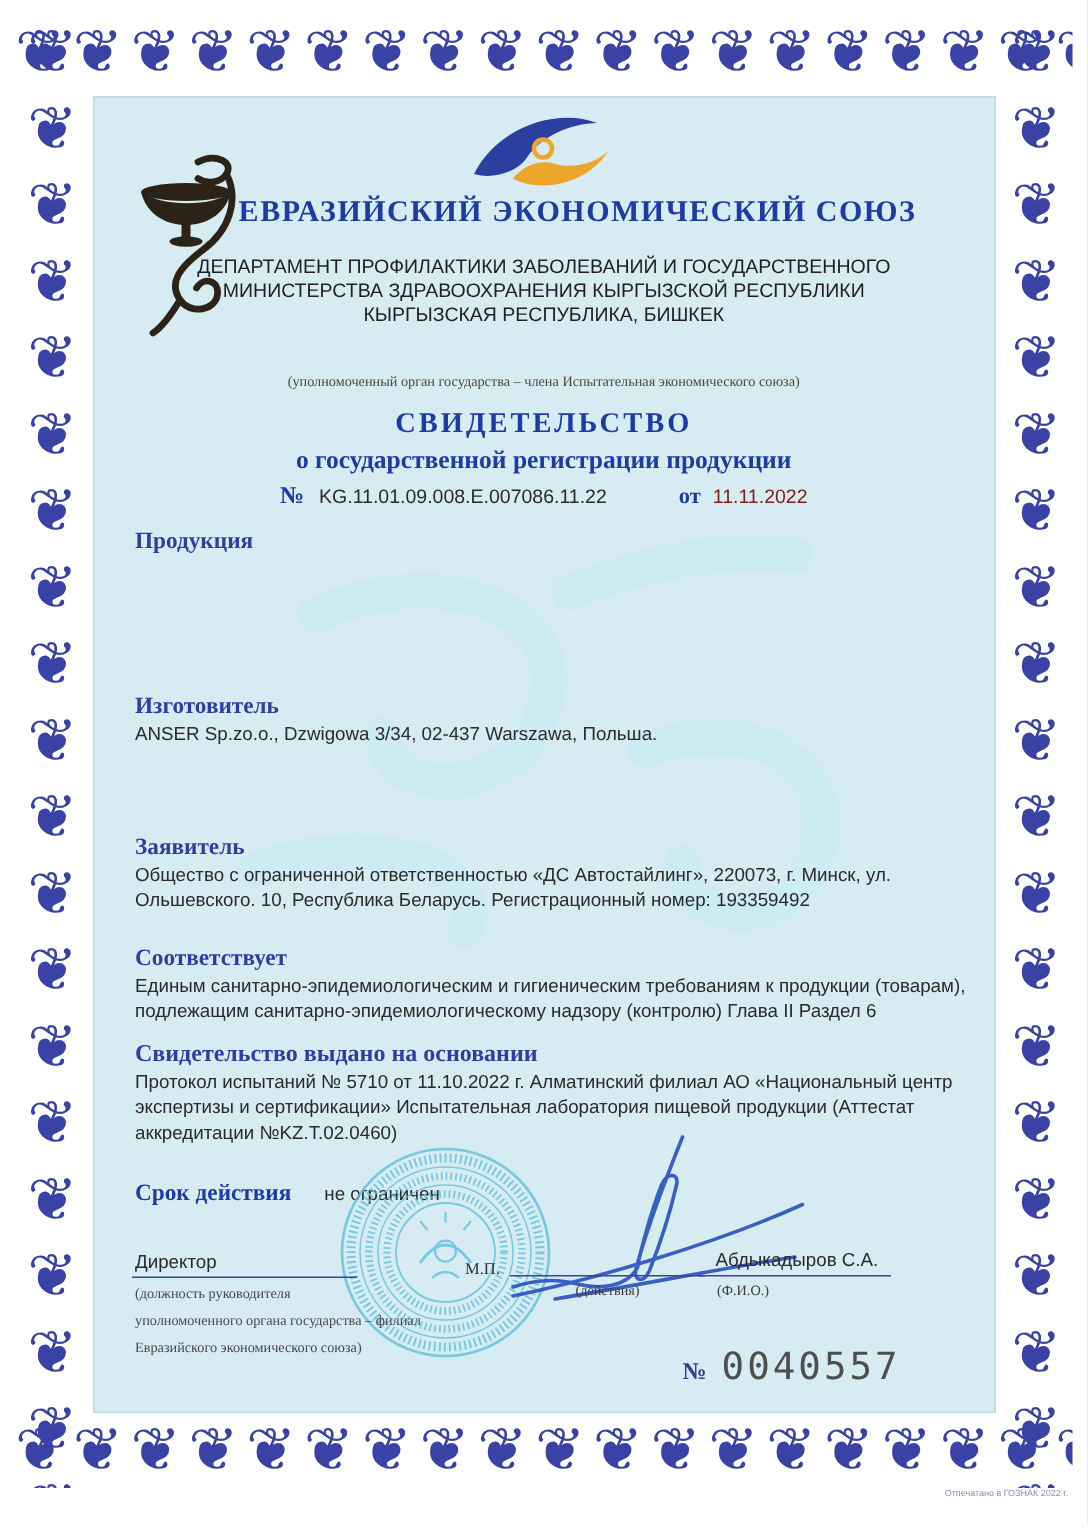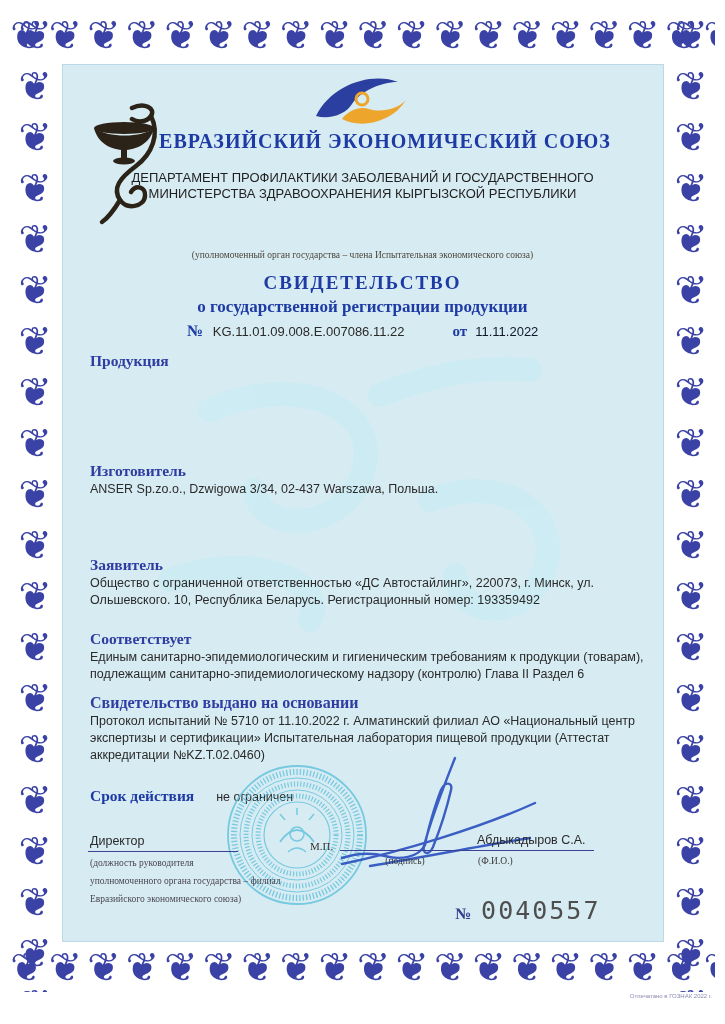--- a/index.html
+++ b/index.html
@@ -62,32 +62,33 @@
       <path d="M63,14 C72,32 64,52 48,64 C32,76 24,86 32,98 C39,108 56,105 57,94 C58,85 48,82 43,90"></path>
       <path d="M32,98 C26,108 20,116 14,120"></path>
     </g>
   </svg>
 
   <div class="abs serifb blue ctr" style="left:150px;top:130px;width:470px;font-size:20px;letter-spacing:1px;">ЕВРАЗИЙСКИЙ ЭКОНОМИЧЕСКИЙ СОЮЗ</div>
 
   <div class="abs ctr" style="left:90px;top:170px;width:545px;font-size:13px;line-height:1.22;color:#1f1f1f;">
     <div>ДЕПАРТАМЕНТ ПРОФИЛАКТИКИ ЗАБОЛЕВАНИЙ И ГОСУДАРСТВЕННОГО</div>
     <div>МИНИСТЕРСТВА ЗДРАВООХРАНЕНИЯ КЫРГЫЗСКОЙ РЕСПУБЛИКИ</div>
+    <div>КЫРГЫЗСКАЯ РЕСПУБЛИКА, БИШКЕК</div>
   </div>
 
   <div class="abs ctr small-note" style="left:90px;top:250px;width:545px;color:#4c463c;">(уполномоченный орган государства – члена Испытательная экономического союза)</div>
 
   <div class="abs serifb blue ctr" style="left:90px;top:297px;width:545px;font-size:17px;">о государственной регистрации продукции</div>
   <div class="abs serifb blue ctr" style="left:90px;top:272px;width:545px;font-size:19px;letter-spacing:2px;">СВИДЕТЕЛЬСТВО</div>
 
   <div class="abs" style="left:90px;top:322px;width:545px;display:flex;justify-content:center;align-items:baseline;">
     <span class="serifb blue" style="font-size:16px;">№</span>
     <span style="font-size:13px;color:#2a2a2a;margin-left:10px;">KG.11.01.09.008.E.007086.11.22</span>
     <span class="serifb blue" style="font-size:15px;margin-left:48px;">от</span>
-    <span style="font-size:13px;color:#0f172a;margin-left:8px;">11.11.2022</span>
+    <span style="font-size:13px;color:#7f1d1d;margin-left:8px;">11.11.2022</span>
   </div>
 
   <div class="abs serifb headblue" style="left:90px;top:352px;font-size:15.5px;">Продукция</div>
 
   <div class="abs serifb headblue" style="left:90px;top:462px;font-size:15.5px;">Изготовитель</div>
   <div class="abs body-txt" style="left:90px;top:481px;width:556px;">ANSER Sp.zo.o., Dzwigowa 3/34, 02-437 Warszawa, Польша.</div>
 
   <div class="abs serifb headblue" style="left:90px;top:556px;font-size:15.5px;">Заявитель</div>
   <div class="abs body-txt" style="left:90px;top:575px;width:556px;">Общество с ограниченной ответственностью «ДС Автостайлинг», 220073, г. Минск, ул. Ольшевского. 10, Республика Беларусь. Регистрационный номер: 193359492</div>
 
@@ -129,21 +130,21 @@
 
   <div class="abs body-txt" style="left:90px;top:833px;">Директор</div>
   <div class="abs sig-line" style="left:88px;top:851px;width:150px;"></div>
   <div class="abs small-note" style="left:90px;top:858px;">(должность руководителя</div>
   <div class="abs small-note" style="left:90px;top:876px;">уполномоченного органа государства – филиал</div>
   <div class="abs small-note" style="left:90px;top:894px;">Евразийского экономического союза)</div>
 
   <div class="abs" style="left:310px;top:840px;font-family:'Liberation Serif',serif;font-size:11px;color:#333;">М.П.</div>
 
   <div class="abs sig-line" style="left:340px;top:850px;width:130px;"></div>
-  <div class="abs small-note ctr" style="left:345px;top:856px;width:120px;color:#3a3a3a;">(подпись)</div>
+  <div class="abs small-note ctr" style="left:345px;top:856px;width:120px;color:#3a3a3a;">(действия)</div>
 
   <div class="abs body-txt" style="left:477px;top:832px;">Абдыкадыров С.А.</div>
   <div class="abs sig-line" style="left:466px;top:850px;width:128px;"></div>
   <div class="abs small-note" style="left:478px;top:856px;color:#3a3a3a;">(Ф.И.О.)</div>
 
   <div class="abs" style="left:455px;top:896px;display:flex;align-items:baseline;">
     <span style="font-family:'Liberation Serif',serif;font-weight:bold;font-size:16px;color:#353f8f;">№</span>
     <span style="font-family:'DejaVu Sans Mono',monospace;font-size:25px;letter-spacing:2px;color:#4e4e4e;margin-left:10px;">0040557</span>
   </div>
 

